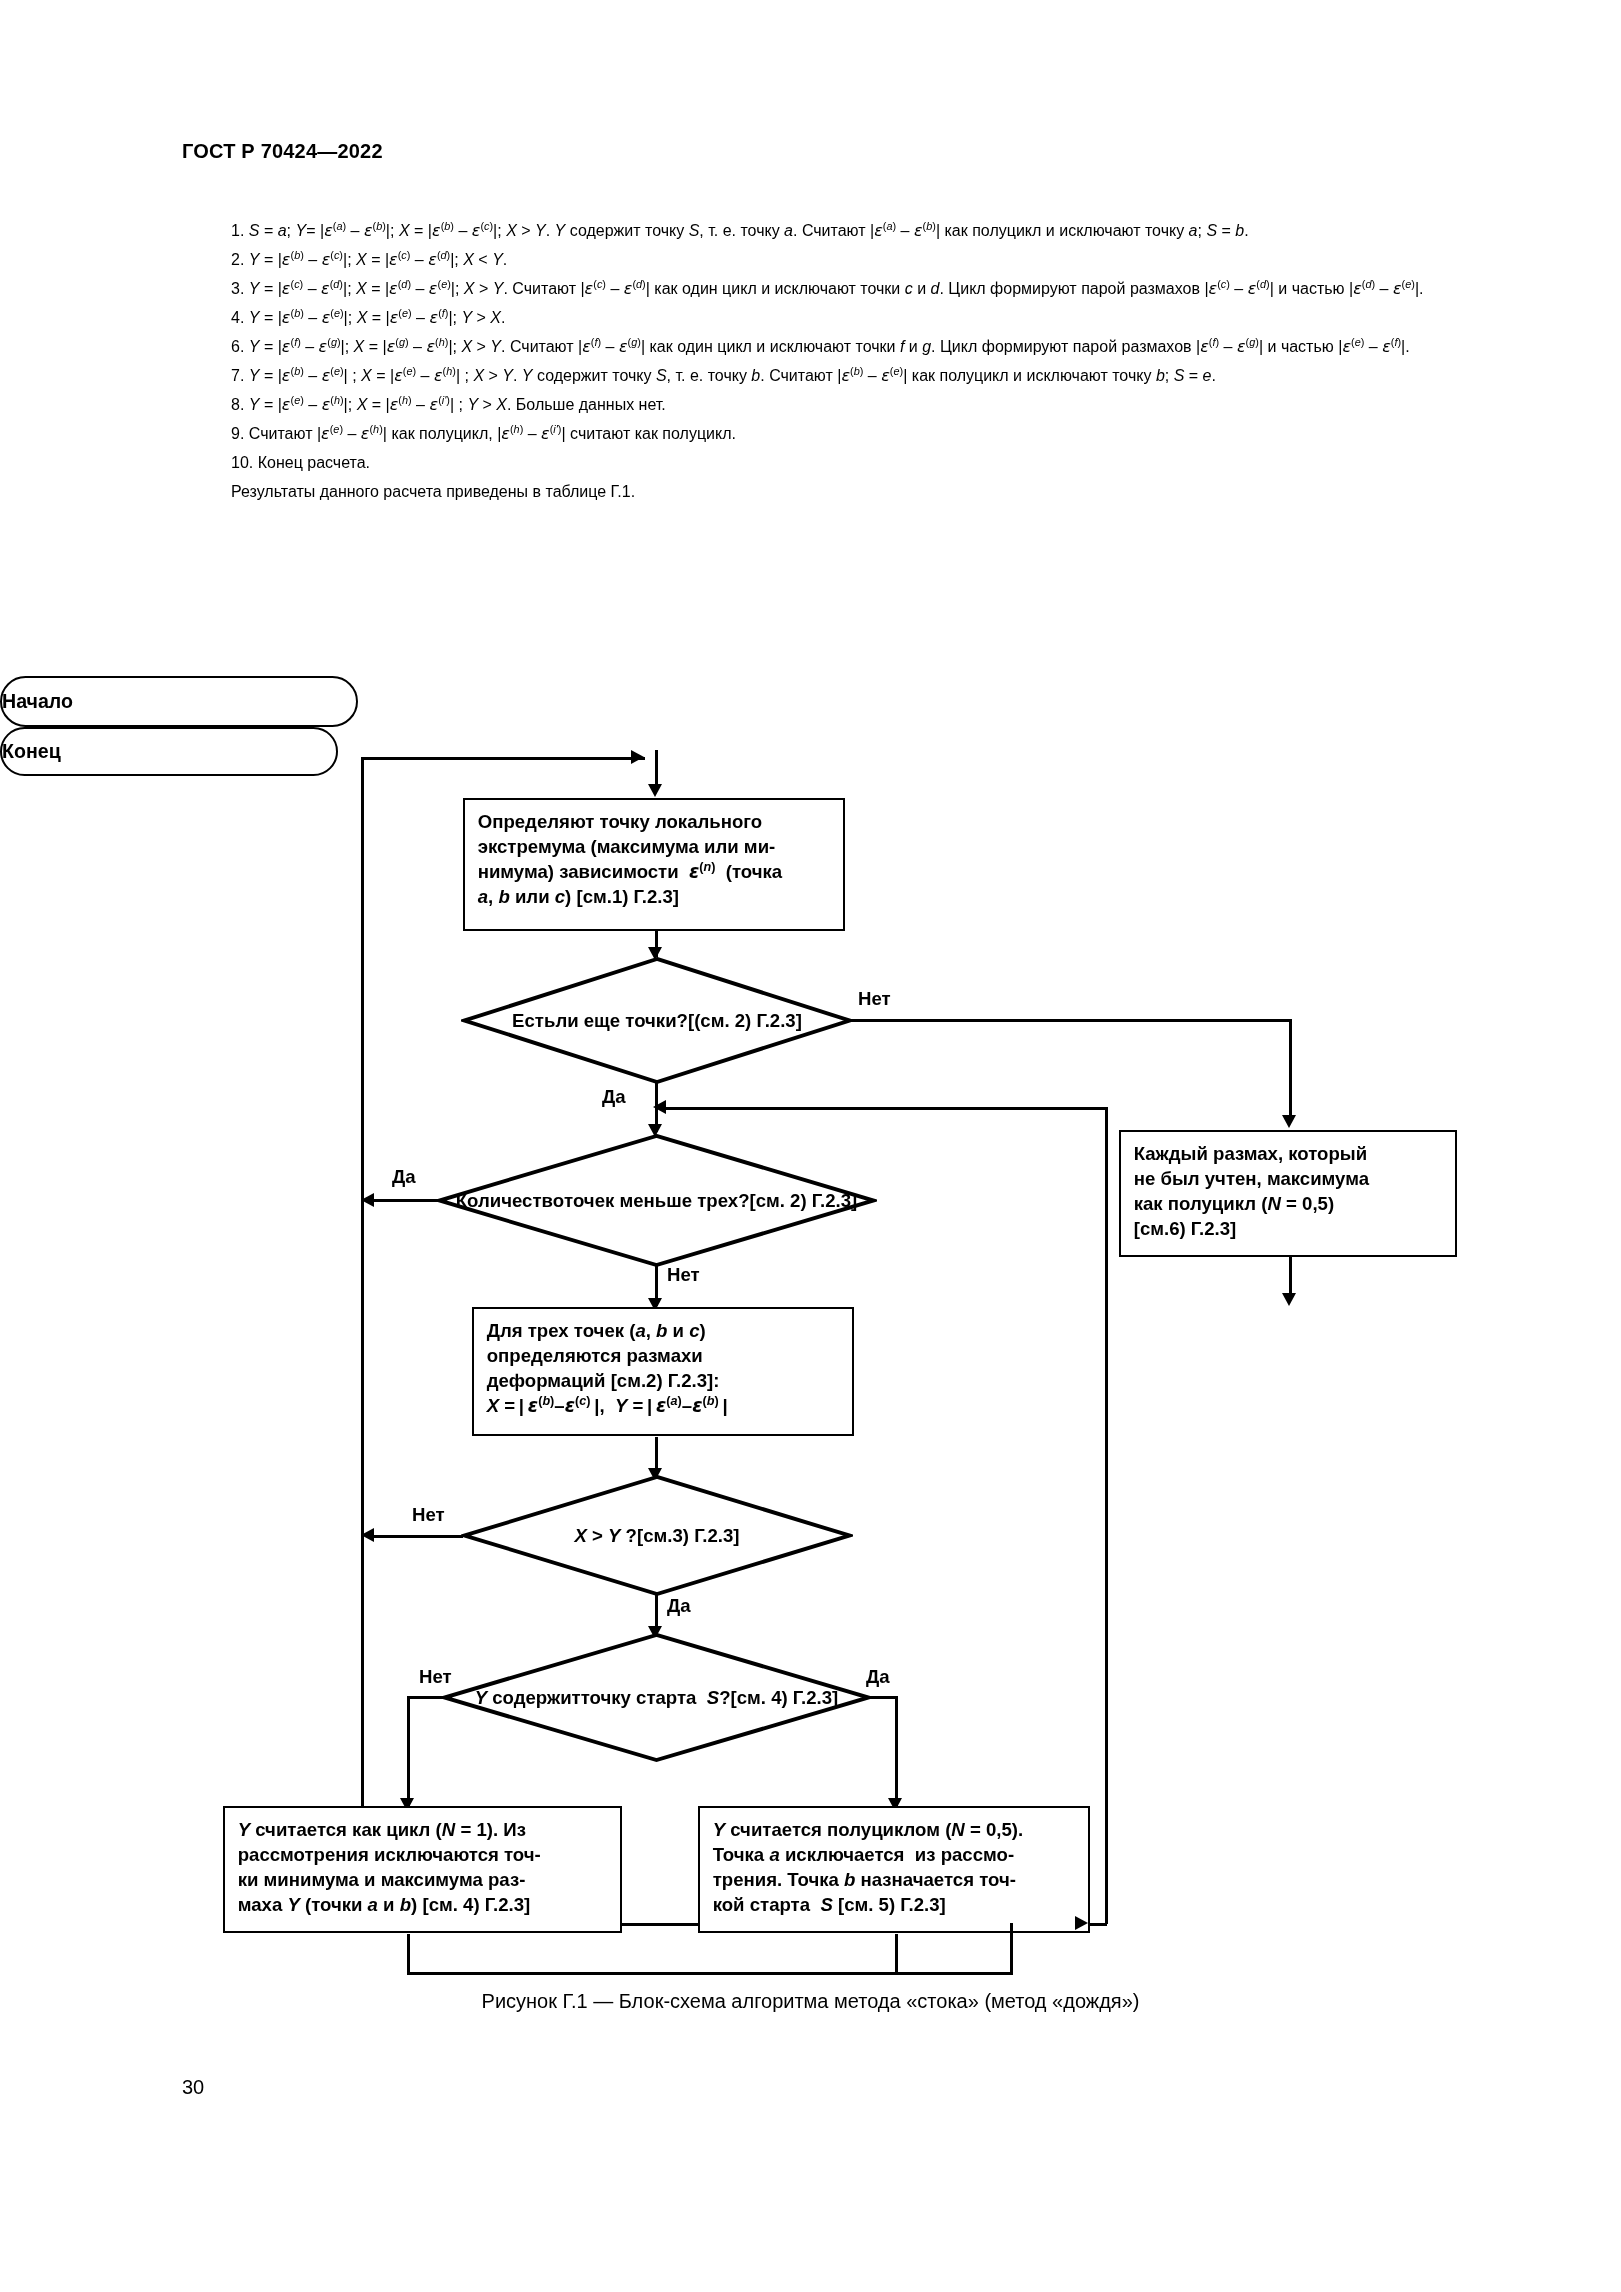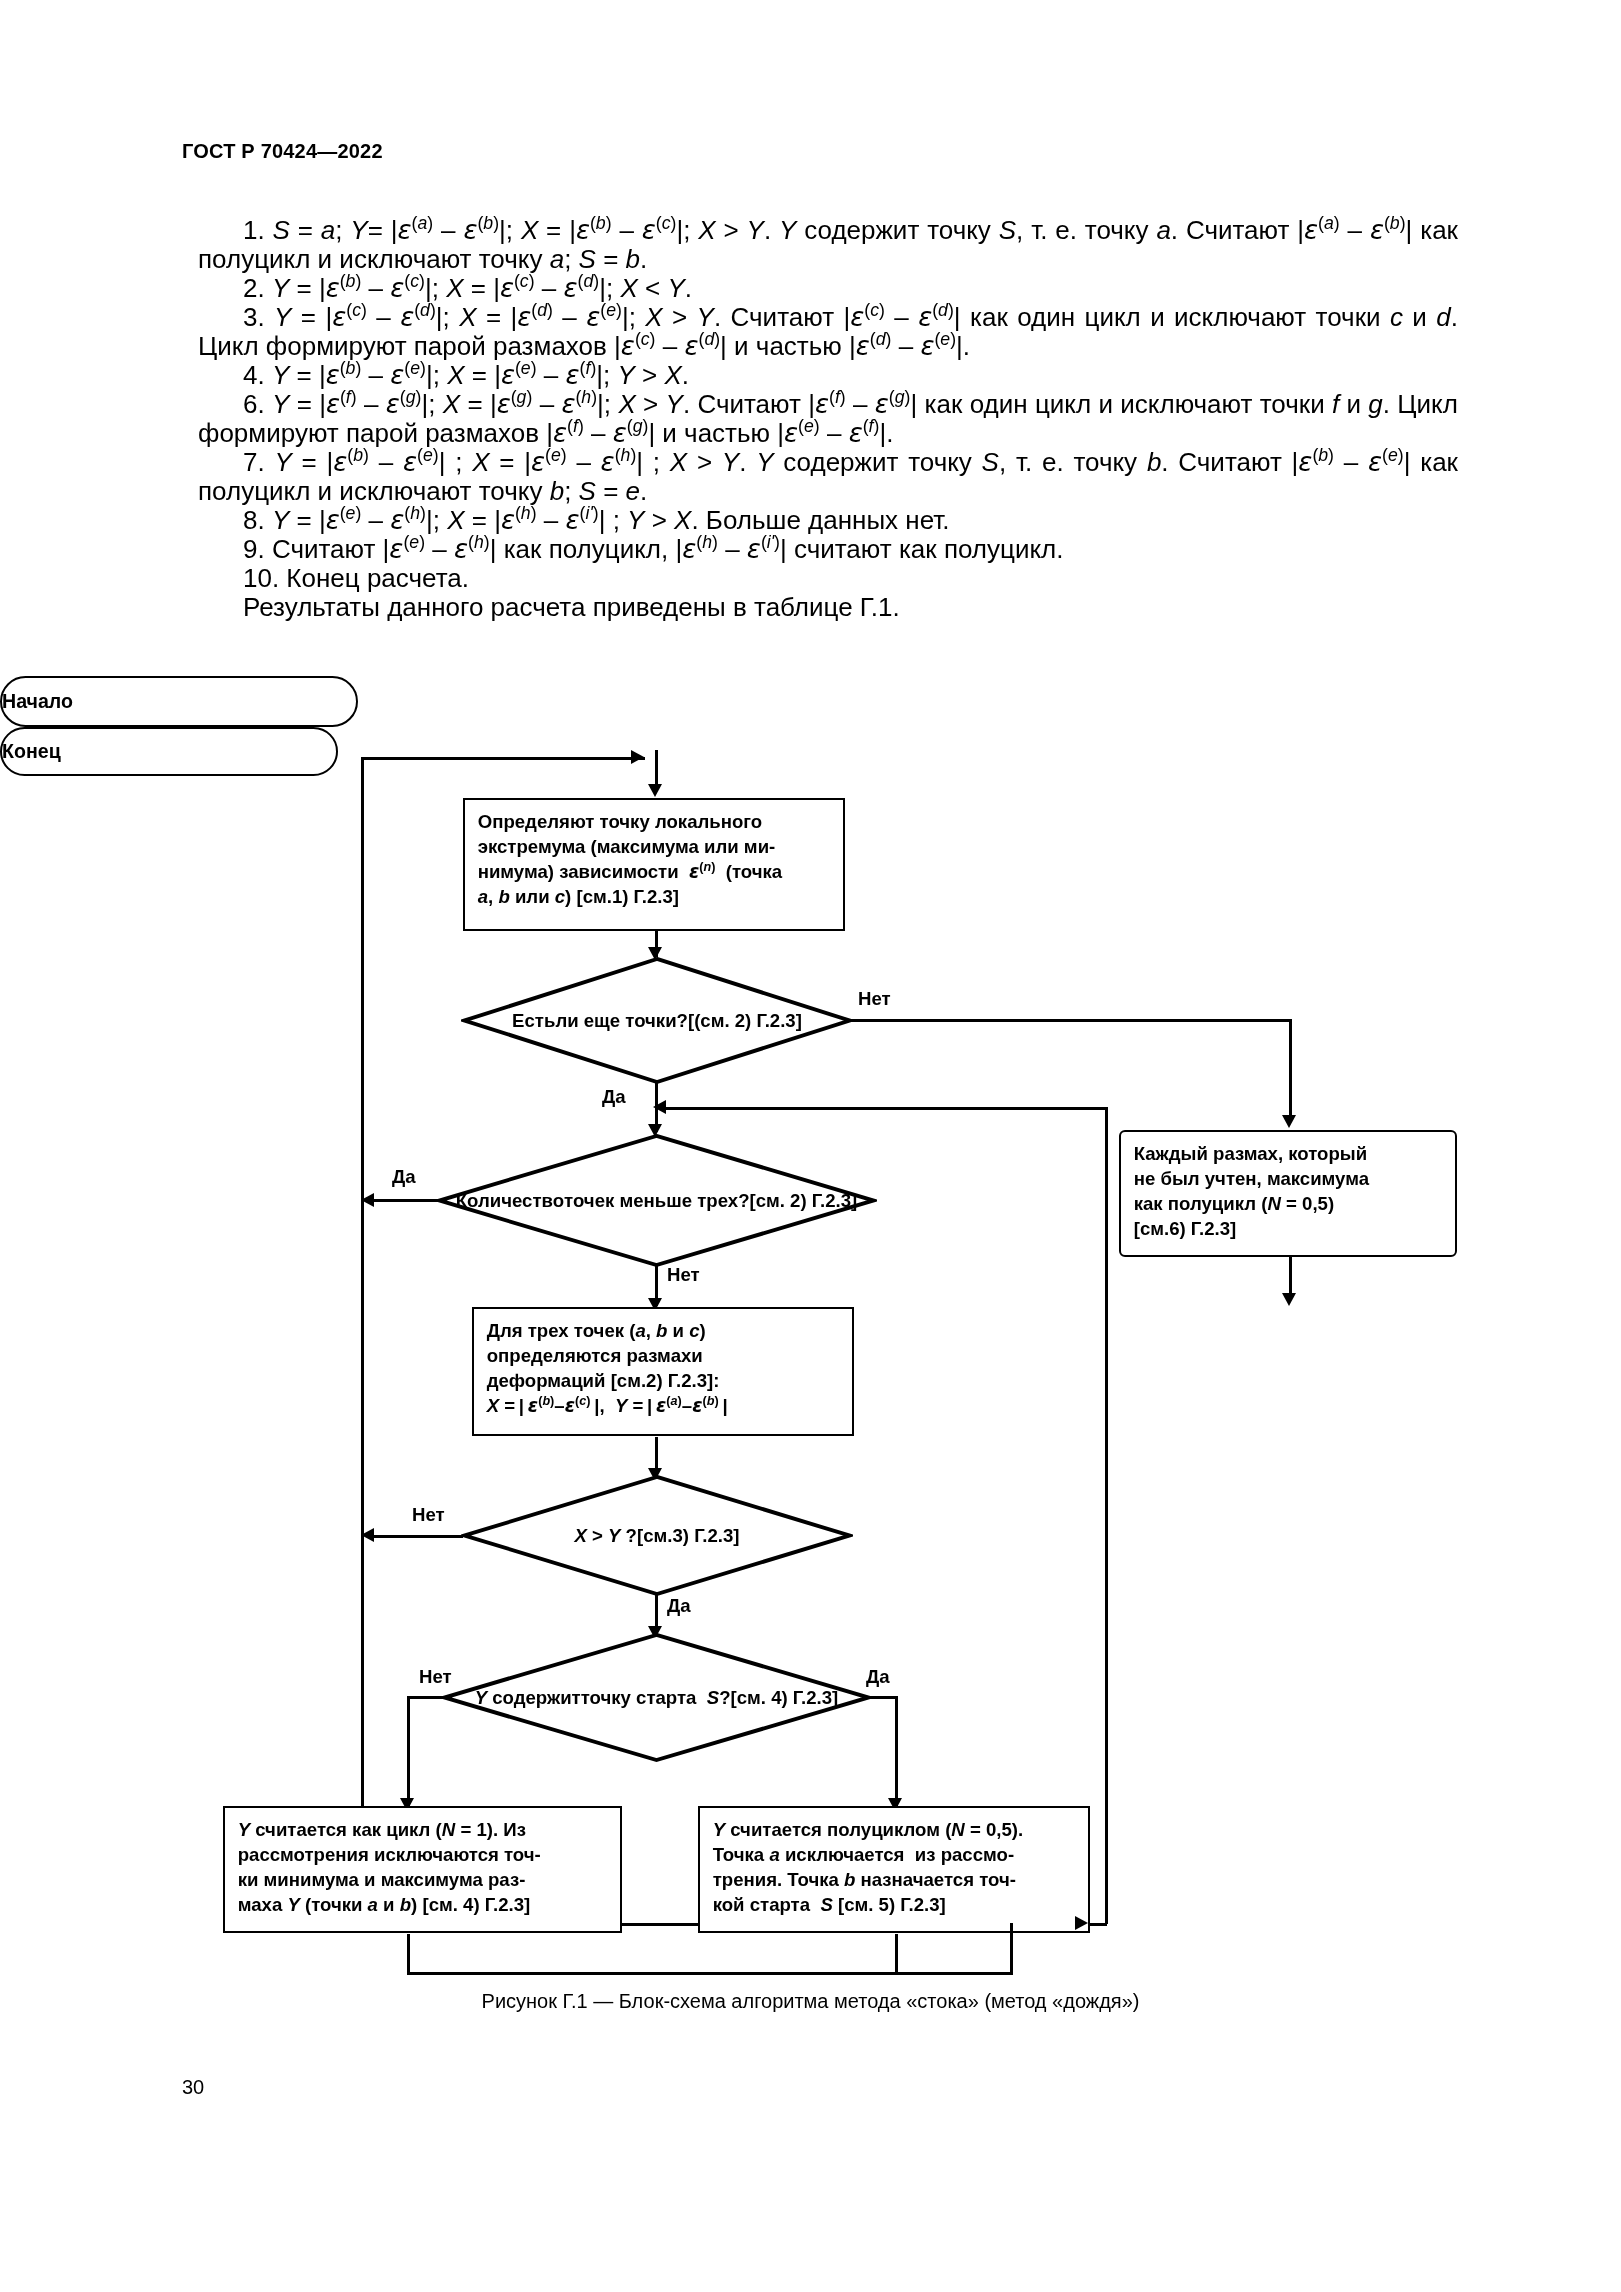--- a/index.html
+++ b/index.html
@@ -12,22 +12,22 @@
   .page{position:absolute;inset:0;}
 
   
   .hdr{
     position:absolute;left:182px;top:140px;
     font-size:20px;font-weight:bold;letter-spacing:0.2px;text-align:center;
   }
 
   
   .body-text{
-    position:absolute;left:198px;top:216px;width:1260px;
-    font-size:26px;line-height:29px;text-align:justify;
+    position:absolute;left:186px;top:216px;width:1260px;
+    font-size:16px;line-height:29px;text-align:justify;
   }
   .body-text p{margin:0;text-indent:45px;}
   i{font-style:italic;}
   sup{font-size:.68em;vertical-align:super;line-height:0;}
   .eps{font-style:italic;font-family:"DejaVu Sans",sans-serif;}
 
   
   .fig{position:absolute;left:0;top:676px;width:1621px;height:1235px;}
   .fig div,.fig span{box-sizing:border-box;}
 
@@ -151,21 +151,21 @@
     </div>
 
     <div class="lbl" style="left:392px;top:490px;">Да</div>
     <div class="ln hl" style="left:373px;top:523px;width:69px;"></div>
     <div class="arrow ar-left" style="left:361px;top:517px;"></div>
 
     <div class="lbl" style="left:667px;top:588px;">Нет</div>
     <div class="ln vl" style="left:655px;top:589px;height:41px;"></div>
     <div class="arrow ar-down" style="left:648px;top:622px;"></div>
 
-    <div class="node proc" style="left:1119px;top:454px;width:338px;height:127px;border-radius:6px;">
+    <div class="node proc" style="left:1119px;top:454px;width:338px;height:127px;">
       <div class="txt">
         <div>Каждый размах, который</div>
         <div>не был учтен, максимума</div>
         <div>как полуцикл (<i>N</i> = 0,5)</div>
         <div>[см.6) Г.2.3]</div>
       </div>
     </div>
 
     <div class="ln vl" style="left:1289px;top:581px;height:43px;"></div>
     <div class="arrow ar-down" style="left:1282px;top:617px;"></div>

